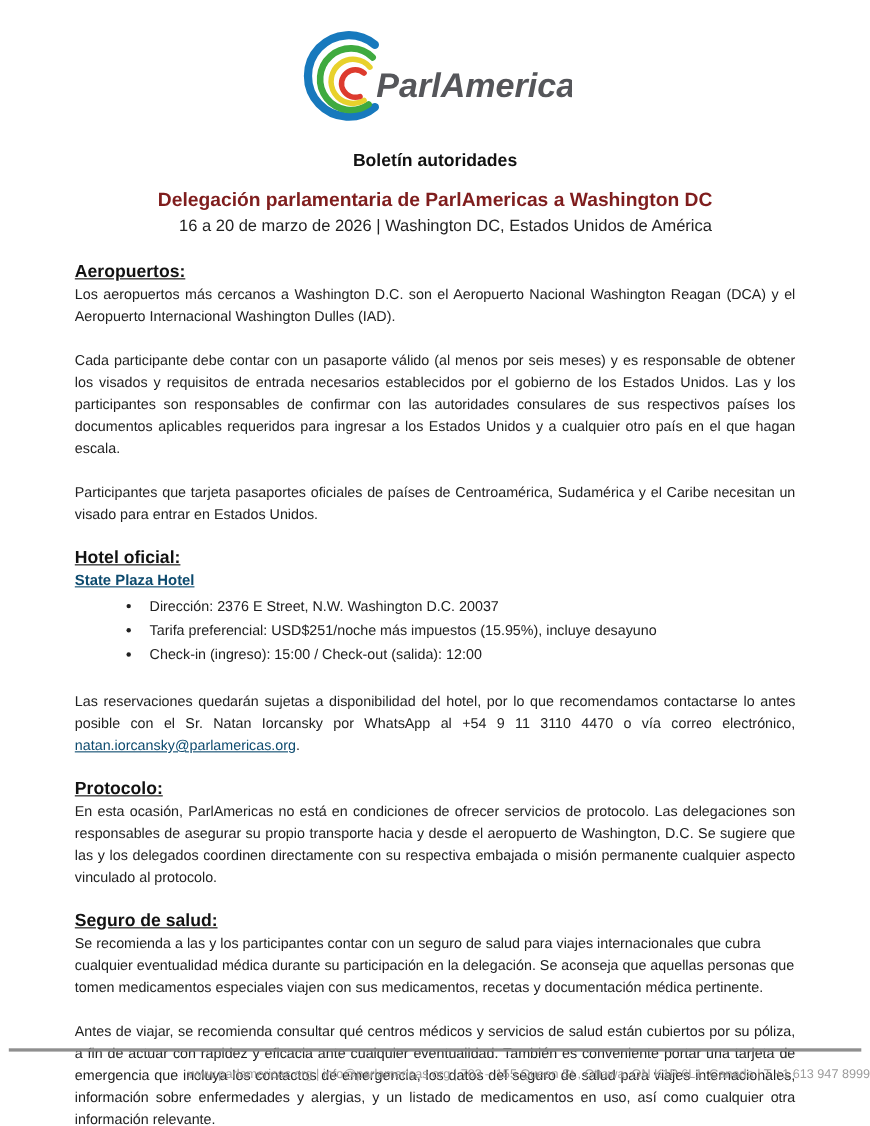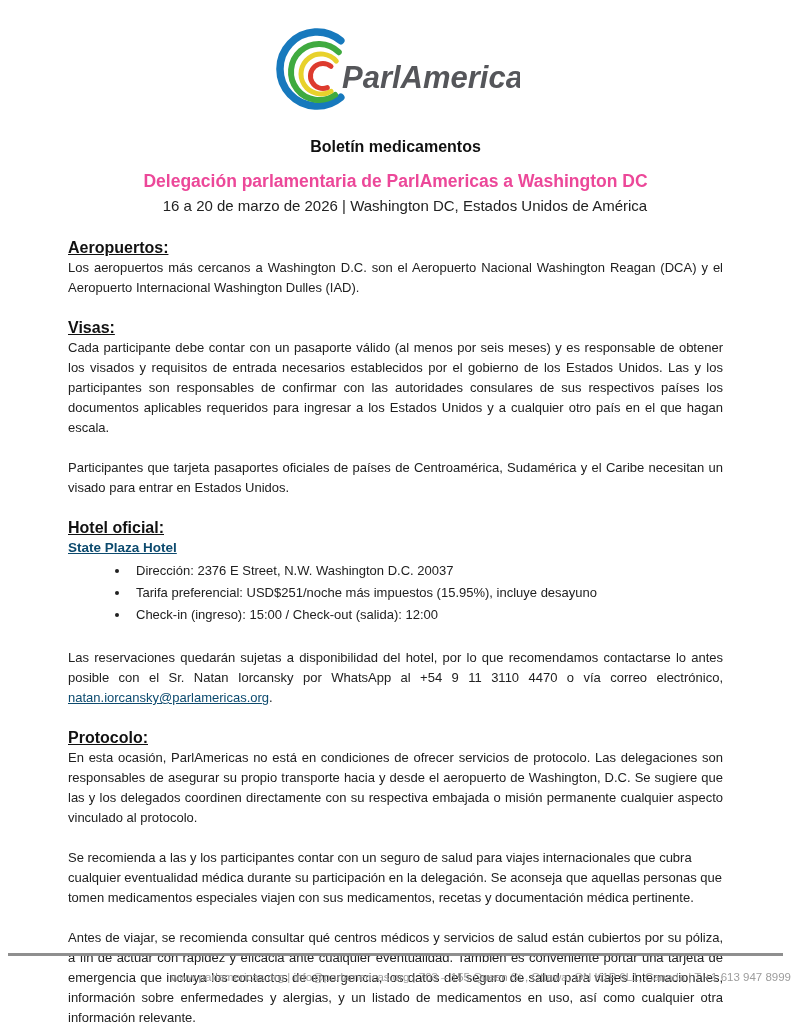--- a/index.html
+++ b/index.html
@@ -21,21 +21,21 @@
   .h-boletin{
     margin-top:24px;
     text-align:center;
     font-size:16px;line-height:22px;
     font-weight:bold;color:#111;
   }
   .h-title{
     margin-top:12px;
     text-align:center;
     font-size:17.5px;line-height:23px;
-    font-weight:bold;color:#ec4899;
+    font-weight:bold;color:#7f1d1d;
   }
   .h-date{
     margin-top:3px;
     text-align:center;
     font-size:15px;line-height:20px;
     color:#222;
     padding-left:19px;
   }
   
   .content{
@@ -87,33 +87,32 @@
   <div class="logo-wrap">
     <svg width="248" height="88" viewBox="0 0 248 88">
       <path d="M 68.8 16.7 A 37 37 0 1 0 68.8 73.3" fill="none" stroke="#1779bd" stroke-width="7.5" stroke-linecap="round"></path>
       <path d="M 66.8 28.2 A 28 28 0 1 0 63.1 70.9" fill="none" stroke="#3faa3f" stroke-width="6" stroke-linecap="round"></path>
       <path d="M 64.3 37.1 A 20 20 0 1 0 59 67.3" fill="none" stroke="#e8d12c" stroke-width="5" stroke-linecap="round"></path>
       <path d="M 59 42.4 A 12.5 12.5 0 1 0 55.3 63.7" fill="none" stroke="#dd3b2e" stroke-width="5" stroke-linecap="round"></path>
       <text x="70" y="64" font-family="Liberation Sans, DejaVu Sans, sans-serif" font-size="31" font-weight="bold" font-style="italic" fill="#55565a">ParlAmericas</text>
     </svg>
   </div>
 
-  <div class="h-boletin">Boletín medicamentos</div>
+  <div class="h-boletin">Boletín autoridades</div>
   <div class="h-title">Delegación parlamentaria de ParlAmericas a Washington DC</div>
   <div class="h-date">16 a 20 de marzo de 2026 | Washington DC, Estados Unidos de América</div>
 
   <div class="content">
 
     <div class="section">
       <div class="sec-heading">Aeropuertos:</div>
       <p class="just">Los aeropuertos más cercanos a Washington D.C. son el Aeropuerto Nacional Washington Reagan (DCA) y el Aeropuerto Internacional Washington Dulles (IAD).</p>
     </div>
 
     <div class="section">
-      <div class="sec-heading">Visas:</div>
       <p class="just">Cada participante debe contar con un pasaporte válido (al menos por seis meses) y es responsable de obtener los visados y requisitos de entrada necesarios establecidos por el gobierno de los Estados Unidos. Las y los participantes son responsables de confirmar con las autoridades consulares de sus respectivos países los documentos aplicables requeridos para ingresar a los Estados Unidos y a cualquier otro país en el que hagan escala.</p>
       <p class="just">Participantes que tarjeta pasaportes oficiales de países de Centroamérica, Sudamérica y el Caribe necesitan un visado para entrar en Estados Unidos.</p>
     </div>
 
     <div class="section">
       <div class="sec-heading">Hotel oficial:</div>
       <a class="doc-link hotel-link">State Plaza Hotel</a>
       <ul class="hotel-bullets">
         <li>Dirección: 2376 E Street, N.W. Washington D.C. 20037</li>
         <li>Tarifa preferencial: USD$251/noche más impuestos (15.95%), incluye desayuno</li>
@@ -121,20 +120,21 @@
       </ul>
       <p class="just"><span>Las reservaciones quedarán sujetas a disponibilidad del hotel, por lo que recomendamos contactarse lo antes posible con el Sr. Natan Iorcansky por WhatsApp al +54 9 11 3110 4470 o vía correo electrónico, </span><a class="doc-link">natan.iorcansky@parlamericas.org</a><span>.</span></p>
     </div>
 
     <div class="section">
       <div class="sec-heading">Protocolo:</div>
       <p class="just">En esta ocasión, ParlAmericas no está en condiciones de ofrecer servicios de protocolo. Las delegaciones son responsables de asegurar su propio transporte hacia y desde el aeropuerto de Washington, D.C. Se sugiere que las y los delegados coordinen directamente con su respectiva embajada o misión permanente cualquier aspecto vinculado al protocolo.</p>
     </div>
 
     <div class="section">
+      <div class="sec-heading">Seguro de salud:</div>
       <p>Se recomienda a las y los participantes contar con un seguro de salud para viajes internacionales que cubra cualquier eventualidad médica durante su participación en la delegación. Se aconseja que aquellas personas que tomen medicamentos especiales viajen con sus medicamentos, recetas y documentación médica pertinente.</p>
       <p class="just">Antes de viajar, se recomienda consultar qué centros médicos y servicios de salud están cubiertos por su póliza, a fin de actuar con rapidez y eficacia ante cualquier eventualidad. También es conveniente portar una tarjeta de emergencia que incluya los contactos de emergencia, los datos del seguro de salud para viajes internacionales, información sobre enfermedades y alergias, y un listado de medicamentos en uso, así como cualquier otra información relevante.</p>
 
     </div>
 
   </div>
 
   <div class="footer">
     <div class="footer-rule"></div>
     <div class="footer-text">www.parlamericas.org | info@parlamericas.org | 703 – 155 Queen St., Ottawa, ON K1P 6L1, Canada | T +1 613 947 8999</div>

